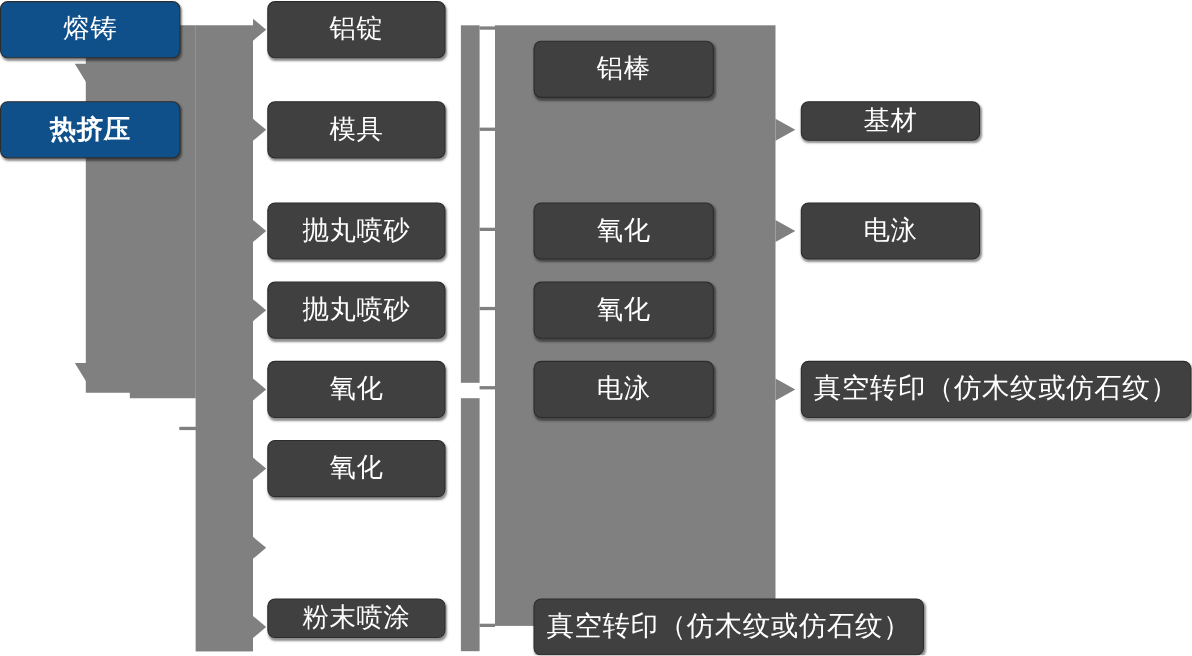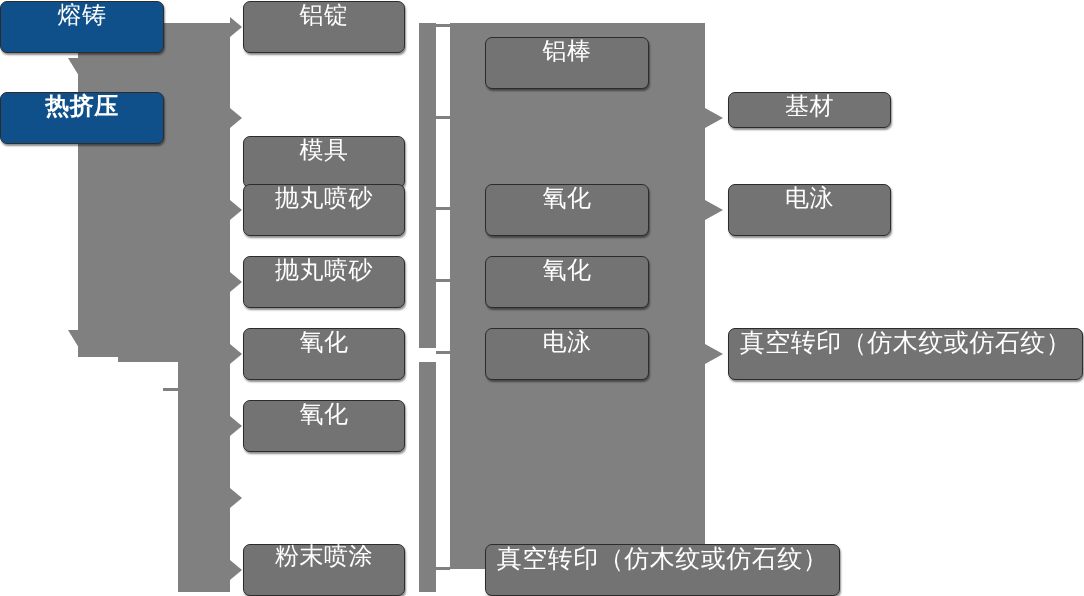--- a/index.html
+++ b/index.html
@@ -23,37 +23,38 @@
     left: 0; top: 0;
     width: 1084px;
     height: 596px;
     pointer-events: none;
   }
   
   .box {
     position: absolute;
     box-sizing: border-box;
     display: flex;
+    align-items: center;
     justify-content: center;
     color: #ffffff;
     border: 1px solid #2c2c2c;
     border-radius: 7px;
     text-align: center;
     line-height: 1.1;
     white-space: nowrap;
     letter-spacing: 0.5px;
     box-shadow: 1px 2px 2px rgba(0,0,0,0.45);
     z-index: 5;
   }
   .box.stage {
     background: #10508A;
     font-size: 24px;
   }
   .box.step {
-    background: #737373;
+    background: #404040;
     font-size: 24px;
   }
   .box.wide {
     font-size: 25px;
   }
   .box .label {
     pointer-events: none;
   }
 </style>
 </head>
@@ -111,36 +112,36 @@
   <div class="box stage" style="left:0px; top:1px; width:164px; height:52px;">
     <span class="label">熔铸</span>
   </div>
   <div class="box stage" style="left:0px; top:92px; width:164px; height:52px;font-weight:bold;">
     <span class="label">热挤压</span>
   </div>
 
   <div class="box step" style="left:243px; top:1px; width:162px; height:52px;">
     <span class="label">铝锭</span>
   </div>
-  <div class="box step" style="left:243px; top:92px; width:162px; height:52px;margin-top:44px;">
+  <div class="box step" style="left:243px; top:92px; width:162px; height:52px;">
     <span class="label">模具</span>
   </div>
   <div class="box step" style="left:243px; top:184px; width:162px; height:52px;">
     <span class="label">抛丸喷砂</span>
   </div>
   <div class="box step" style="left:243px; top:256px; width:162px; height:52px;">
     <span class="label">抛丸喷砂</span>
   </div>
   <div class="box step" style="left:243px; top:328px; width:162px; height:52px;">
     <span class="label">氧化</span>
   </div>
   <div class="box step" style="left:243px; top:400px; width:162px; height:52px;">
     <span class="label">氧化</span>
   </div>
-  <div class="box step" style="left:243px; top:544px; width:162px; height:52px;font-family:Liberation Mono, monospace;">
+  <div class="box step" style="left:243px; top:544px; width:162px; height:36px;">
     <span class="label">粉末喷涂</span>
   </div>
 
   <div class="box step" style="left:485px; top:1px; width:164px; height:52px;margin-top:36px;">
     <span class="label">铝棒</span>
   </div>
   <div class="box step" style="left:485px; top:184px; width:164px; height:52px;">
     <span class="label">氧化</span>
   </div>
   <div class="box step" style="left:485px; top:256px; width:164px; height:52px;">

